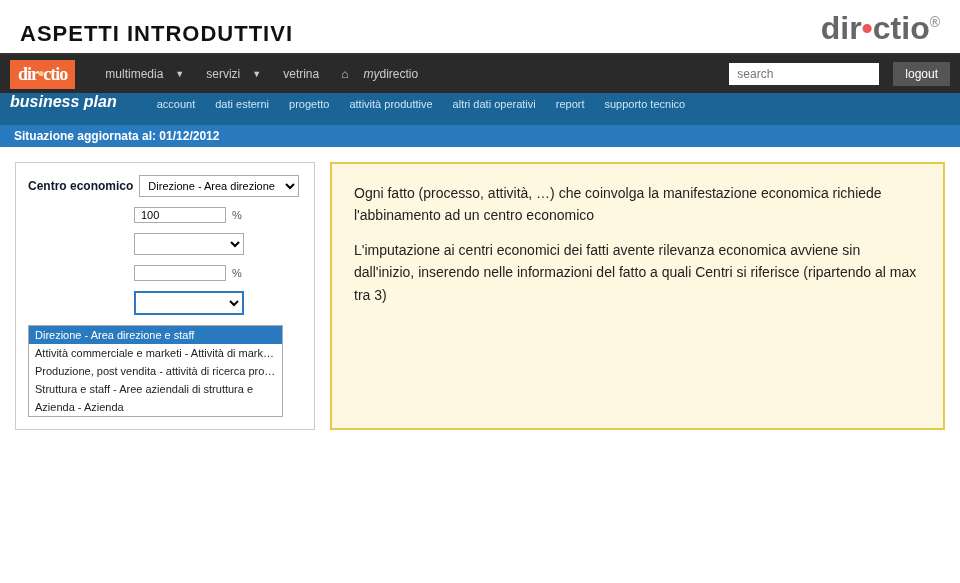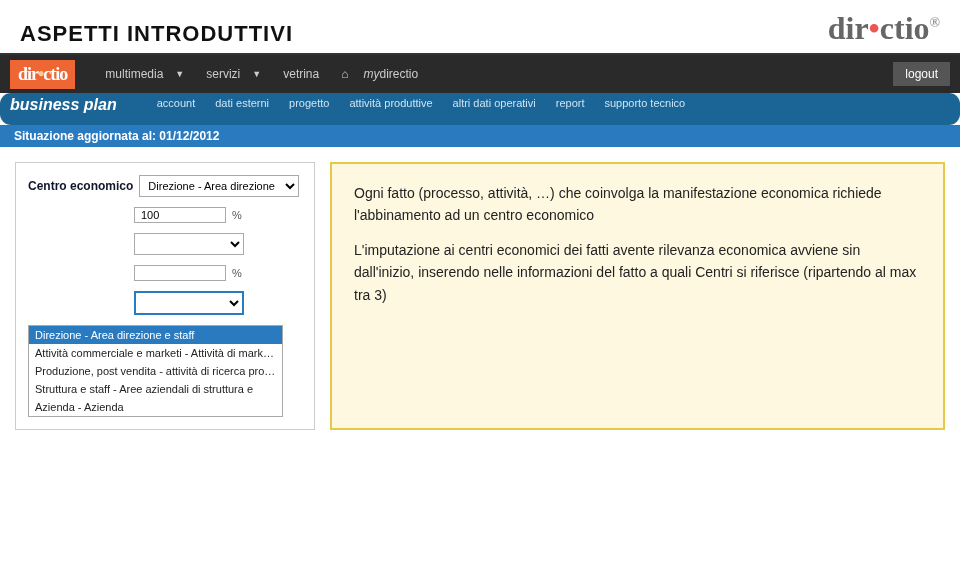--- a/index.html
+++ b/index.html
@@ -79,24 +79,23 @@
       padding: 5px 12px;
       cursor: pointer;
       font-size: 12px;
       margin-left: 8px;
     }
 
     
     .subnav {
       background: #1a6496;
       display: flex;
-      align-items: flex-end;
-      padding: 11px 10px;
+      align-items: flex-start;
+      padding: 0 10px;
       height: 32px;
-      border-radius: 11px;
     }
     .subnav-title {
       color: #fff;
       font-size: 16px;
       font-weight: 900;
       margin-right: 30px;
       font-style: italic;
       white-space: nowrap;
     }
     .subnav-links {
@@ -204,21 +203,21 @@
       color: #222;
     }
     .info-panel p {
       margin-bottom: 12px;
     }
 
     .directio-logo-header {
       font-size: 32px;
       font-weight: 900;
       color: #333;
-      font-family: Liberation Serif, serif;
+      font-family: Liberation Sans, sans-serif;
     }
     .directio-logo-header .dir-color {
       color: #666;
     }
     .directio-logo-header .dot-accent {
       color: #e55;
     }
   </style>
 </head>
 <body>
@@ -244,20 +243,21 @@
       <span class="caret">▼</span>
     </div>
     <div class="nav-item">
       <span>vetrina</span>
     </div>
     <div class="nav-item">
       <span style="margin-right:3px;">⌂</span>
       <span><em>my</em>directio</span>
     </div>
     <div style="flex:1; display:flex; align-items:center; justify-content:flex-end; gap:6px;">
+      <input class="search-box" type="text" placeholder="search" style="">
       <button class="logout-btn">logout</button>
     </div>
   </div>
 </div>
 
 <div class="subnav">
   <div class="subnav-title">
     <em>business plan</em>
   </div>
   <div class="subnav-links">

